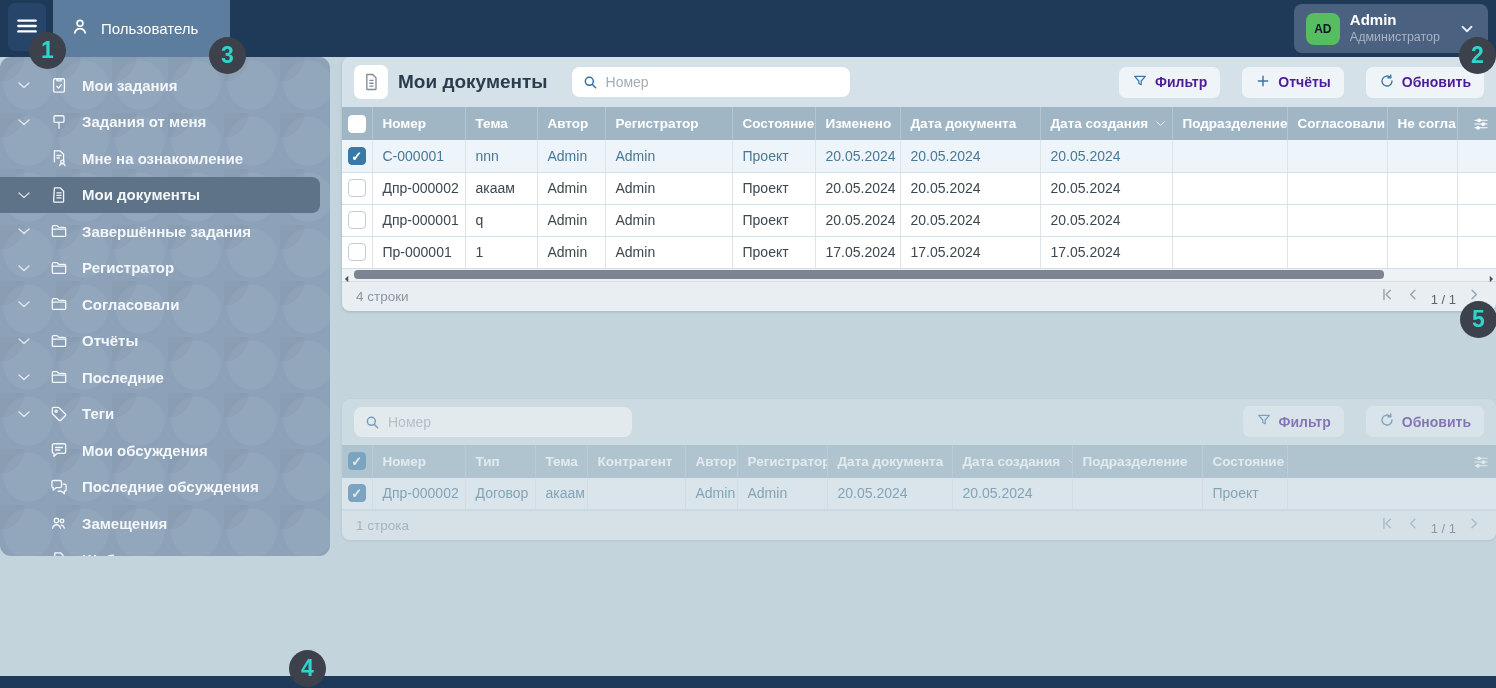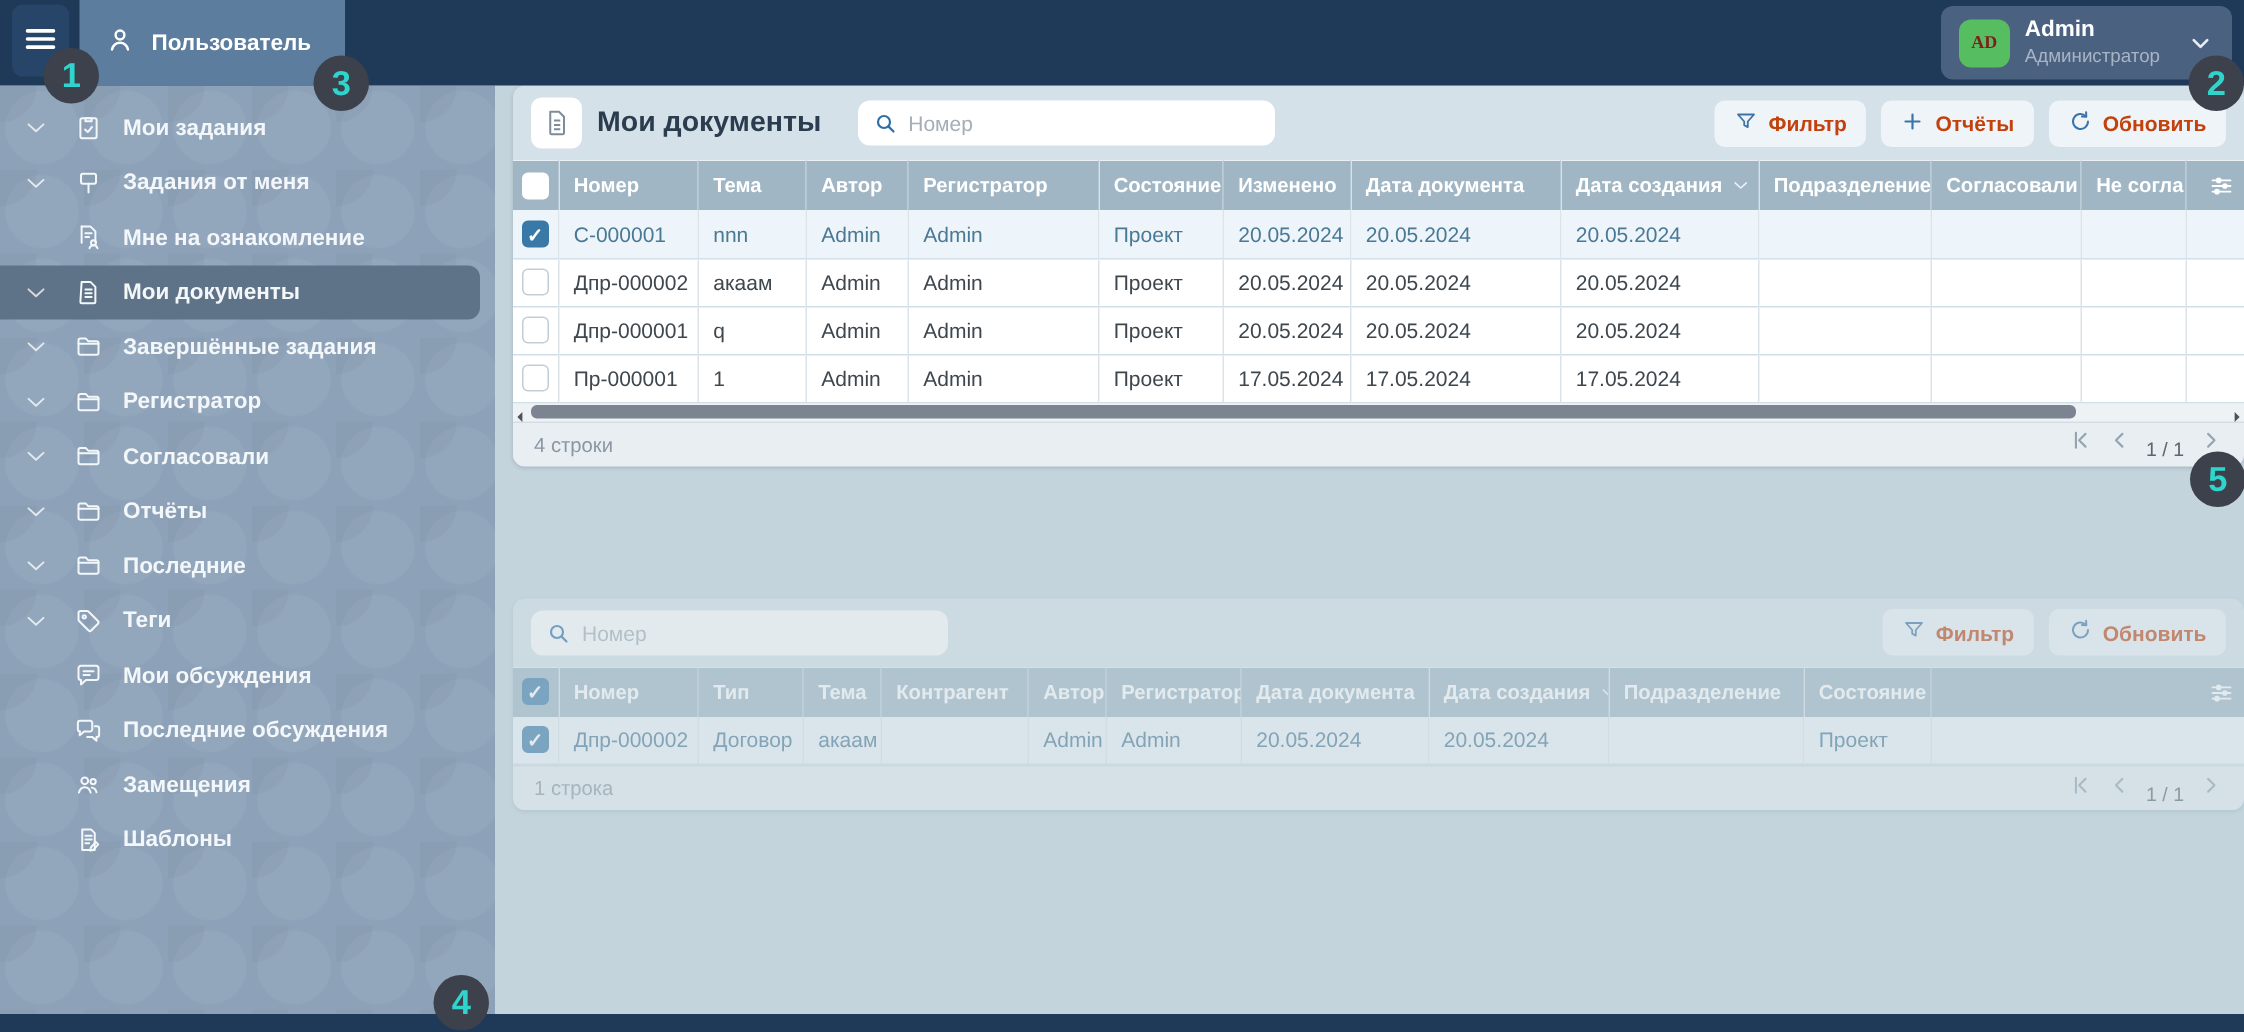--- a/index.html
+++ b/index.html
@@ -4,55 +4,55 @@
 <style>
   * { margin:0; padding:0; box-sizing:border-box; }
   html,body { width:1496px; height:688px; overflow:hidden; }
   body { font-family:"Liberation Sans", sans-serif; }
   .screen { position:relative; width:1496px; height:688px; background:#c3d4dc; overflow:hidden; }
 
   
   .topbar { position:absolute; left:0; top:0; width:100%; height:57px; background:#1e3a58; display:flex; align-items:stretch; z-index:5; }
   .hamburger { position:absolute; left:8px; top:3px; width:38px; height:48px; background:#264569; border:none; border-radius:7px; cursor:pointer; display:flex; align-items:center; justify-content:center; }
   .hamburger svg { width:26px; height:26px; color:#fff; }
-  .user-tab { position:absolute; left:53px; top:0; width:177px; height:57px; background:#5c7d9d; border-radius:0 0 8px 8px; display:flex; align-items:center; gap:10px; padding:0 16px; color:#fff; font-weight:bold; font-size:15px; cursor:pointer; }
+  .user-tab { position:absolute; left:53px; top:0; width:177px; height:57px; background:#5c7d9d; border-radius:0 0 8px 8px; display:flex; align-items:center; gap:10px; padding:0 16px; color:#fff; font-weight:normal; font-size:15px; cursor:pointer; }
   .user-tab svg { width:22px; height:22px; }
   .profile { position:absolute; right:8px; top:4px; height:49px; min-width:178px; background:#4b6180; border-radius:8px; display:flex; align-items:center; gap:10px; padding:0 12px; cursor:pointer; }
-  .avatar { width:34px; height:32px; border-radius:8px; background:#57bd61; color:#7f1d1d; font-weight:bold; font-size:12px; display:flex; align-items:center; justify-content:center;font-family:Liberation Serif, serif; }
+  .avatar { width:34px; height:32px; border-radius:8px; background:#57bd61; color:#0f172a; font-weight:bold; font-size:12px; display:flex; align-items:center; justify-content:center; }
   .pcol { display:flex; flex-direction:column; line-height:1.25; }
   .pname { color:#fff; font-weight:bold; font-size:15px; }
   .prole { color:#a7b4c5; font-size:12.5px; }
   .profile .chev { width:18px; height:18px; color:#e8eef5; margin-left:8px; }
 
   
-  .sidebar { position:absolute; left:0; top:57px; width:330px; height:619px; background:#8da2b9; overflow:hidden;
+  .sidebar { position:absolute; left:0; top:57px; width:330px; height:499px; background:#8da2b9; overflow:hidden;
     background-image:radial-gradient(circle at 28px 28px, rgba(255,255,255,0.045) 24px, transparent 25px),
                      radial-gradient(circle at 0px 0px, rgba(0,0,0,0.03) 24px, transparent 25px);
-    background-size:56px 56px; padding-top:10px; }
+    background-size:56px 56px; padding-top:10px;border-radius:11px; }
   .side-item { position:relative; height:36.5px; display:flex; align-items:center; color:#f4f7fa; font-weight:bold; font-size:15px; cursor:pointer; padding-left:14px; }
   .side-item .chev { width:20px; height:20px; color:rgba(255,255,255,0.75); flex:0 0 20px; }
   .side-item .icon { width:22px; height:22px; margin:0 12px 0 14px; flex:0 0 22px; display:flex; align-items:center; justify-content:center; }
   .side-item .icon svg { width:20px; height:20px; color:#f4f7fa; }
   .side-item.selected { background:#5e7288; border-radius:0 8px 8px 0; margin-right:10px; }
 
   .bottombar { position:absolute; left:0; bottom:0; width:100%; height:12px; background:#1e3a58; }
 
   
   .main { position:absolute; left:330px; top:57px; right:0; bottom:12px; padding-left:12px; }
   .panel { background:#d5e1e8; border-radius:8px; overflow:hidden; box-shadow:0 1px 3px rgba(30,50,70,0.18); }
   .panel-hd { height:50px; display:flex; align-items:center; padding:0 12px; gap:10px; }
   .title-tile { width:34px; height:34px; background:#fff; border-radius:7px; display:flex; align-items:center; justify-content:center; color:#7d8c9a; }
   .title-tile svg { width:20px; height:20px; }
   .panel-title { font-size:19px; font-weight:bold; color:#2b3c4e; margin-right:14px; white-space:nowrap; }
   .search { position:relative; width:278px; height:30px; }
   .search input { width:100%; height:100%; border:none; border-radius:8px; background:#fff; padding:0 10px 0 34px; font-size:14px; color:#3d4852; outline:none; font-family:"Liberation Sans", sans-serif; }
   .search input::placeholder { color:#a3aeb8; }
   .search .mag { position:absolute; left:10px; top:7px; width:16px; height:16px; color:#2f6ea8; }
   .hd-spacer { flex:1; }
-  .btn { height:31px; border:none; border-radius:7px; background:#eef4f7; display:flex; align-items:center; gap:7px; padding:0 13px; font-size:14px; font-weight:bold; color:#c2410c; cursor:pointer; font-family:"Liberation Sans", sans-serif; }
+  .btn { height:31px; border:none; border-radius:7px; background:#eef4f7; display:flex; align-items:center; gap:7px; padding:0 13px; font-size:14px; font-weight:bold; color:#4c1d95; cursor:pointer; font-family:"Liberation Sans", sans-serif;margin-left:12px; }
   .btn svg { width:16px; height:16px; color:#3d74a8; }
 
   table.grid { border-collapse:collapse; table-layout:fixed; width:100%; background:#fff; }
   .grid th { height:33px; background:#a0b6c5; color:#fff; font-size:13.5px; font-weight:bold; text-align:left; padding:0 10px; border-left:1px solid #b4c6d3; white-space:nowrap; overflow:hidden; position:relative; }
   .grid th:first-child { border-left:none; }
   .grid td { height:32px; font-size:14px; color:#3e474e; padding:0 10px; border-left:1px solid #dde4e9; border-bottom:1px solid #cfe0eb; white-space:nowrap; overflow:hidden; background:#fff; }
   .grid td:first-child { border-left:none; }
   .grid tr.selected td { background:#eef5fa; color:#4a7995; }
   .grid .td-check, .grid .th-check { text-align:center; padding:0; }
   .cbx { display:inline-block; width:18px; height:18px; border-radius:4px; background:#fff; border:1.5px solid #c2cdd6; vertical-align:middle; cursor:pointer; }

